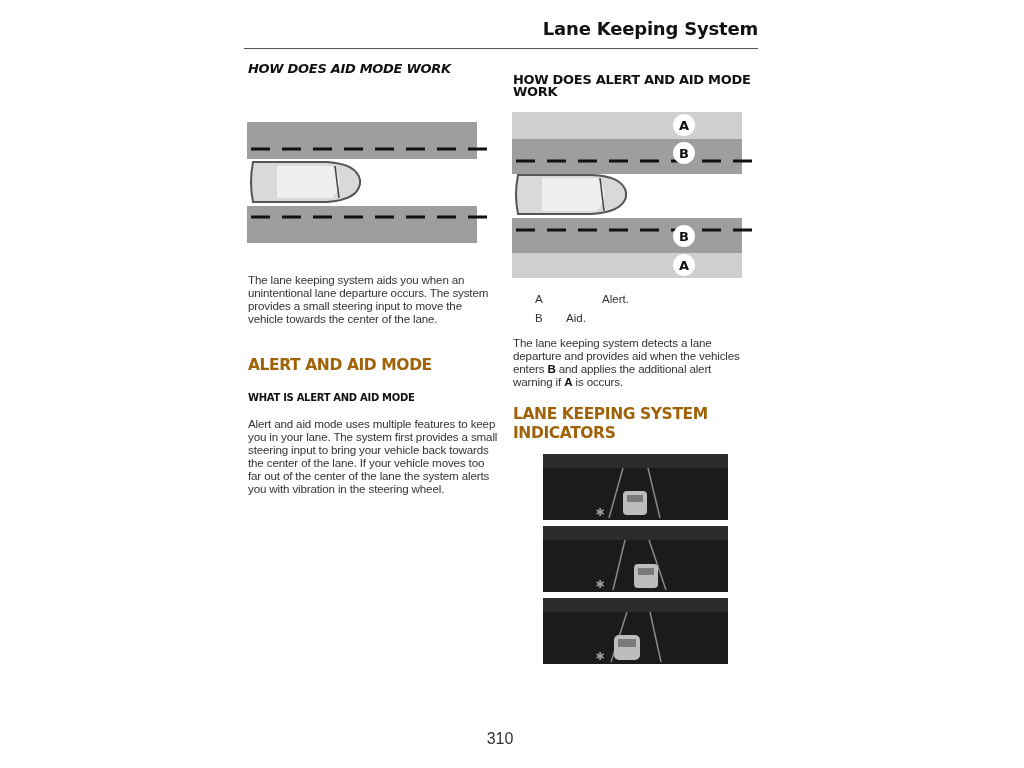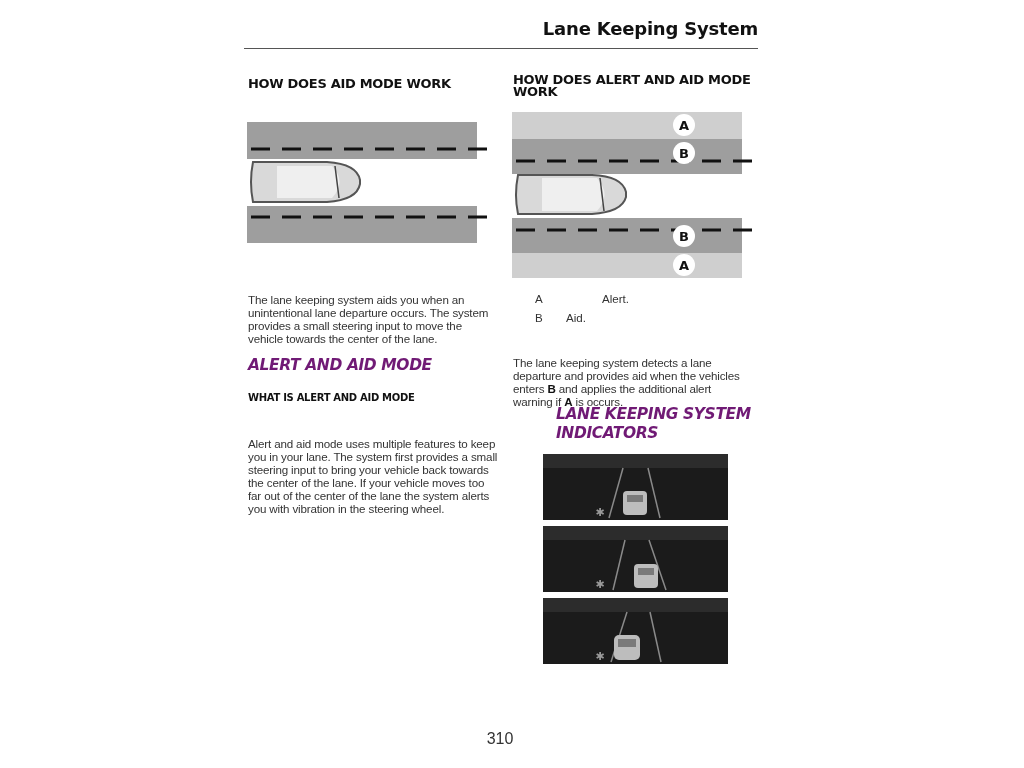--- a/index.html
+++ b/index.html
@@ -3,38 +3,38 @@
 <meta charset="utf-8">
 <style>
   html, body { margin:0; padding:0; background:#ffffff; }
   body { width:1024px; height:768px; position:relative; overflow:hidden;
          font-family:"Liberation Sans", sans-serif; color:#2a2a2a; }
   .title { position:absolute; left:244px; width:514px; top:18px; text-align:right;
            font-family:"DejaVu Sans", sans-serif; font-weight:bold; font-size:18px; color:#111; letter-spacing:-0.2px; }
   .rule { position:absolute; left:244px; width:514px; top:48px; height:0; border-top:1px solid #555; }
   .h2 { position:absolute; font-family:"DejaVu Sans", sans-serif; font-weight:bold; color:#111;
         font-size:13px; letter-spacing:-0.3px; line-height:12px; }
-  .h1 { position:absolute; font-family:"DejaVu Sans", sans-serif; font-weight:bold; color:#701a75;
-        font-size:15.5px; letter-spacing:-0.4px; line-height:19px;font-style:italic; }
-  .para { position:absolute; font-size:11.6px; line-height:13px; color:#333; letter-spacing:-0.15px;margin-top:20px; }
+  .h1 { position:absolute; font-family:"DejaVu Sans", sans-serif; font-weight:bold; color:#a16207;
+        font-size:15.5px; letter-spacing:-0.4px; line-height:19px; }
+  .para { position:absolute; font-size:11.6px; line-height:13px; color:#333; letter-spacing:-0.15px; }
   .para b { color:#111; }
   .legend-row { position:absolute; font-size:11.6px; color:#333; }
   .legend-row .k { position:absolute; left:0; }
   .legend-row .v { position:absolute; left:28px; white-space:nowrap; }
   .page-no { position:absolute; left:480px; width:40px; top:730px; text-align:center; font-size:16px; color:#333; }
   svg { position:absolute; }
   .indicator { position:absolute; left:543px; width:185px; height:66px; background:#222; overflow:hidden; }
 </style>
 </head>
 <body>
 
 <div class="title">Lane Keeping System</div>
 <div class="rule"></div>
 
-<div class="h2" style="left:248px; top:78px; width:250px;">HOW DOES AID MODE WORK</div>
+<div class="h2" style="left:248px; top:63px; width:250px;font-style:italic;">HOW DOES AID MODE WORK</div>
 
 <svg style="left:247px; top:122px;" width="245" height="122">
   <rect x="0" y="0" width="230" height="37" fill="#9e9e9e"></rect>
   <rect x="0" y="84" width="230" height="37" fill="#9e9e9e"></rect>
   <line x1="4" y1="27" x2="244" y2="27" stroke="#111" stroke-width="3" stroke-dasharray="19,12"></line>
   <line x1="4" y1="95" x2="244" y2="95" stroke="#111" stroke-width="3" stroke-dasharray="19,12"></line>
   <g>
     <path d="M6,40 Q2,60 6,80 L80,80 Q110,78 113,62 L113,58 Q110,42 80,40 Z" fill="#d9d9d9" stroke="#555" stroke-width="2"></path>
     <path d="M30,44 L85,44 Q100,60 85,76 L30,76 Z" fill="#efefef"></path>
     <line x1="88" y1="44" x2="92" y2="76" stroke="#444" stroke-width="1.5"></line>
@@ -83,21 +83,21 @@
   <span class="k">A</span>
   <span class="v" style="left:31px;margin-left:36px;">Alert.</span>
 </div>
 <div class="legend-row" style="left:535px; top:311px;">
   <span class="k">B</span>
   <span class="v" style="left:31px;">Aid.</span>
 </div>
 
 <div class="para" style="left:513px; top:336px; width:240px;"><span>The lane keeping system detects a lane departure and provides aid when the vehicles enters </span><b>B</b><span> and applies the additional alert warning if </span><b>A</b><span> is occurs.</span></div>
 
-<div class="h1" style="left:513px; top:405px; width:230px;margin-left:43px;">LANE KEEPING SYSTEM INDICATORS</div>
+<div class="h1" style="left:513px; top:405px; width:230px;">LANE KEEPING SYSTEM INDICATORS</div>
 
 <div class="indicator" style="top:454px;">
   <svg width="185" height="66" style="left:0;top:0;">
     <rect x="0" y="0" width="185" height="14" fill="#2c2c2c"></rect>
     <rect x="0" y="14" width="185" height="52" fill="#1b1b1b"></rect>
     <line x1="80" y1="14" x2="66" y2="64" stroke="#8a8a8a" stroke-width="1.5"></line>
     <line x1="105" y1="14" x2="117" y2="64" stroke="#8a8a8a" stroke-width="1.5"></line>
     <rect x="80" y="37" width="24" height="24" rx="4" fill="#bdbdbd"></rect>
     <rect x="84" y="41" width="16" height="7" fill="#7a7a7a"></rect>
     <text x="57" y="62" font-size="11" fill="#9a9a9a" text-anchor="middle">✱</text>

